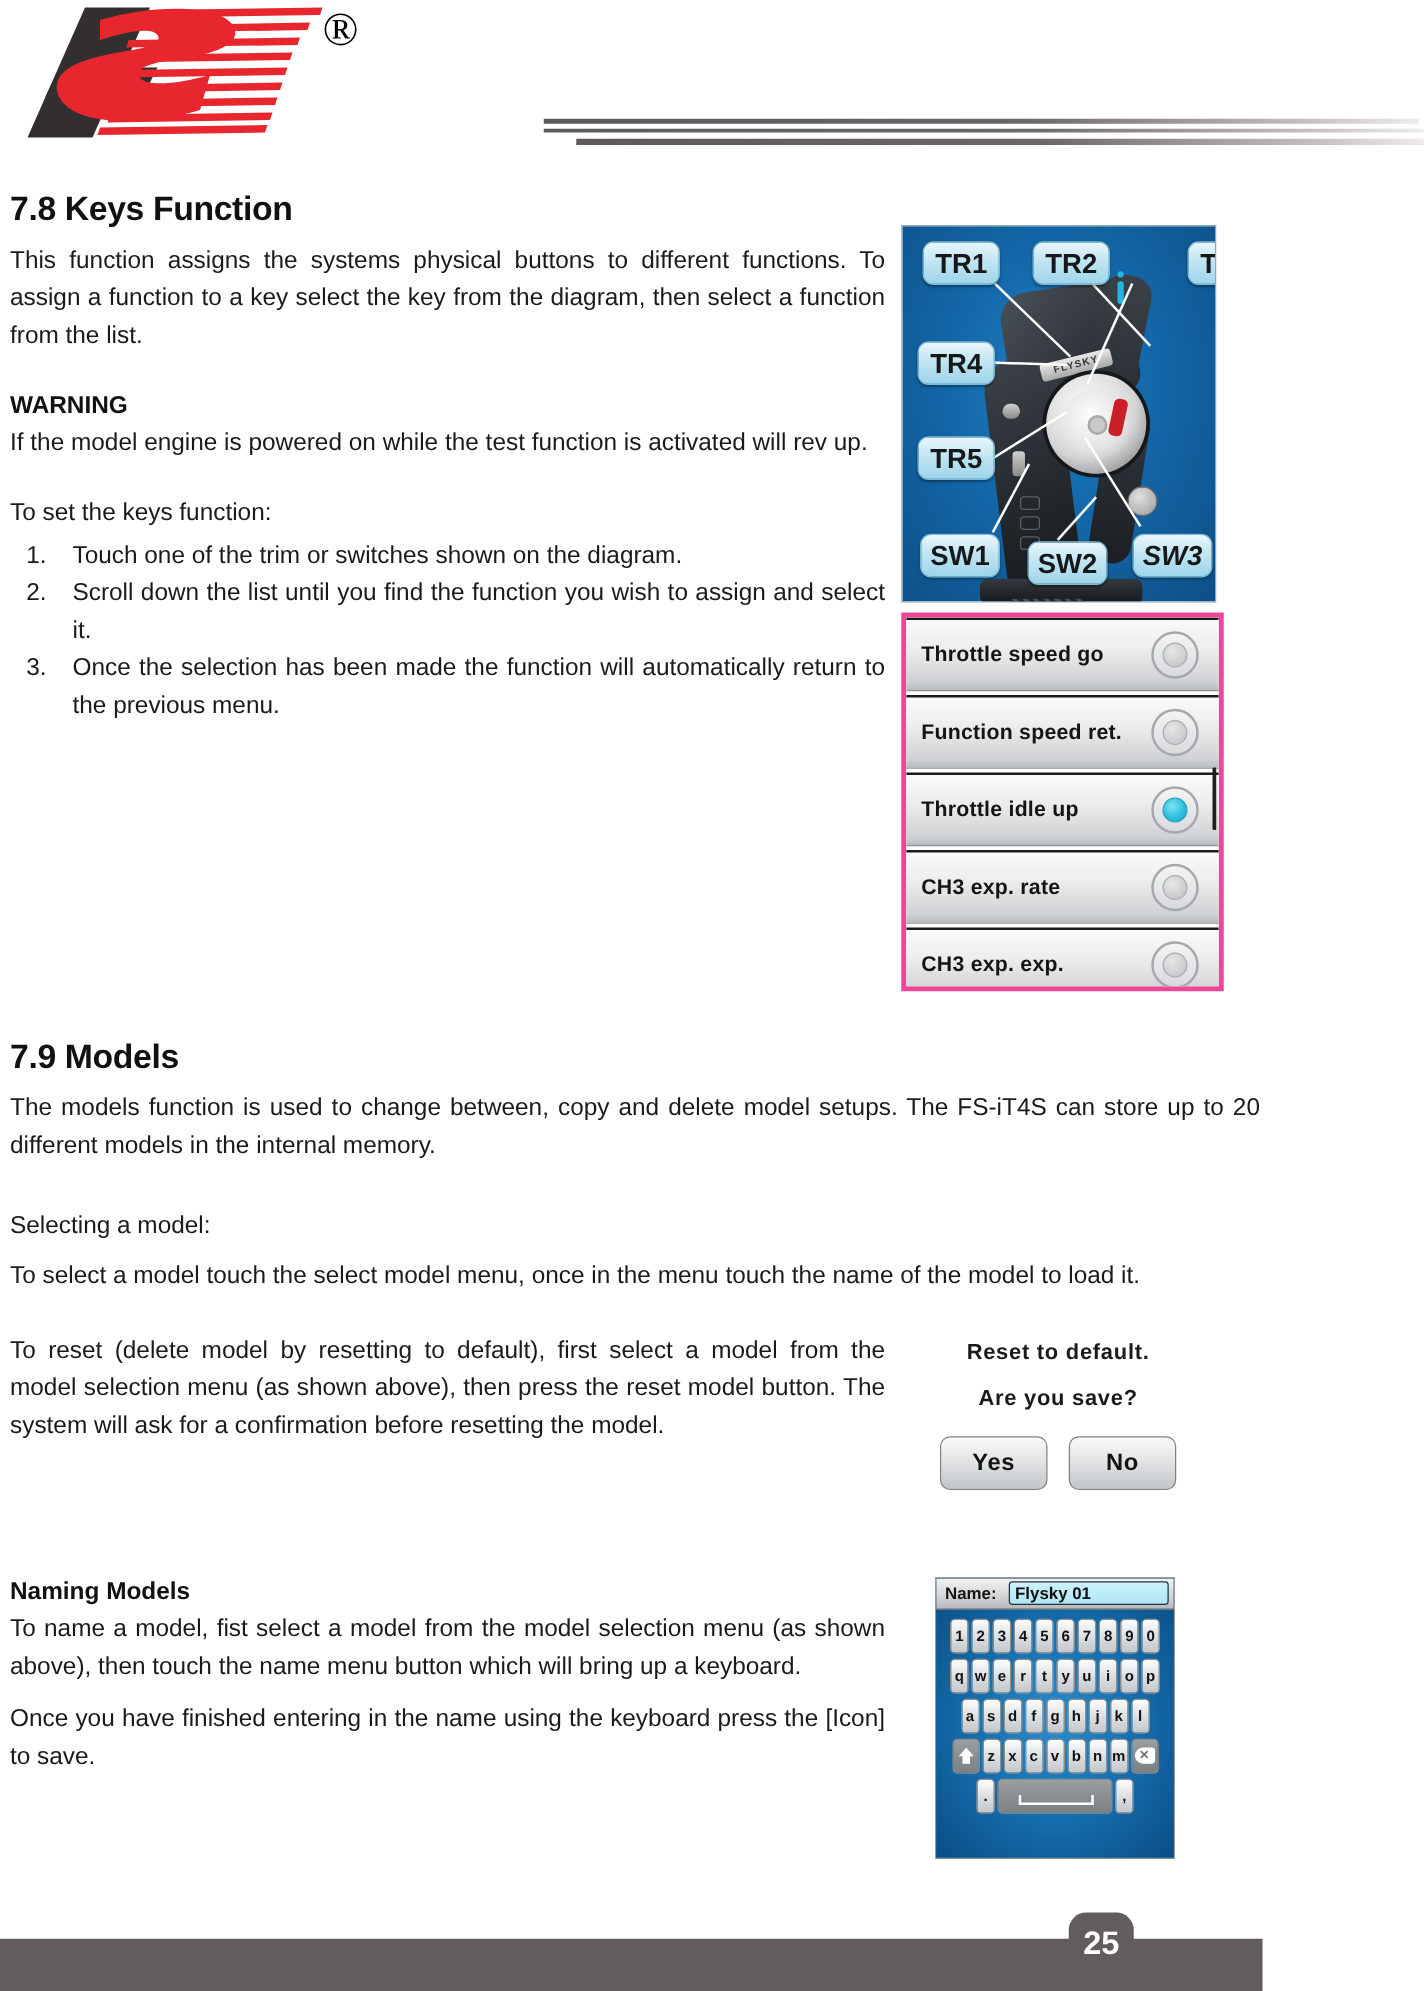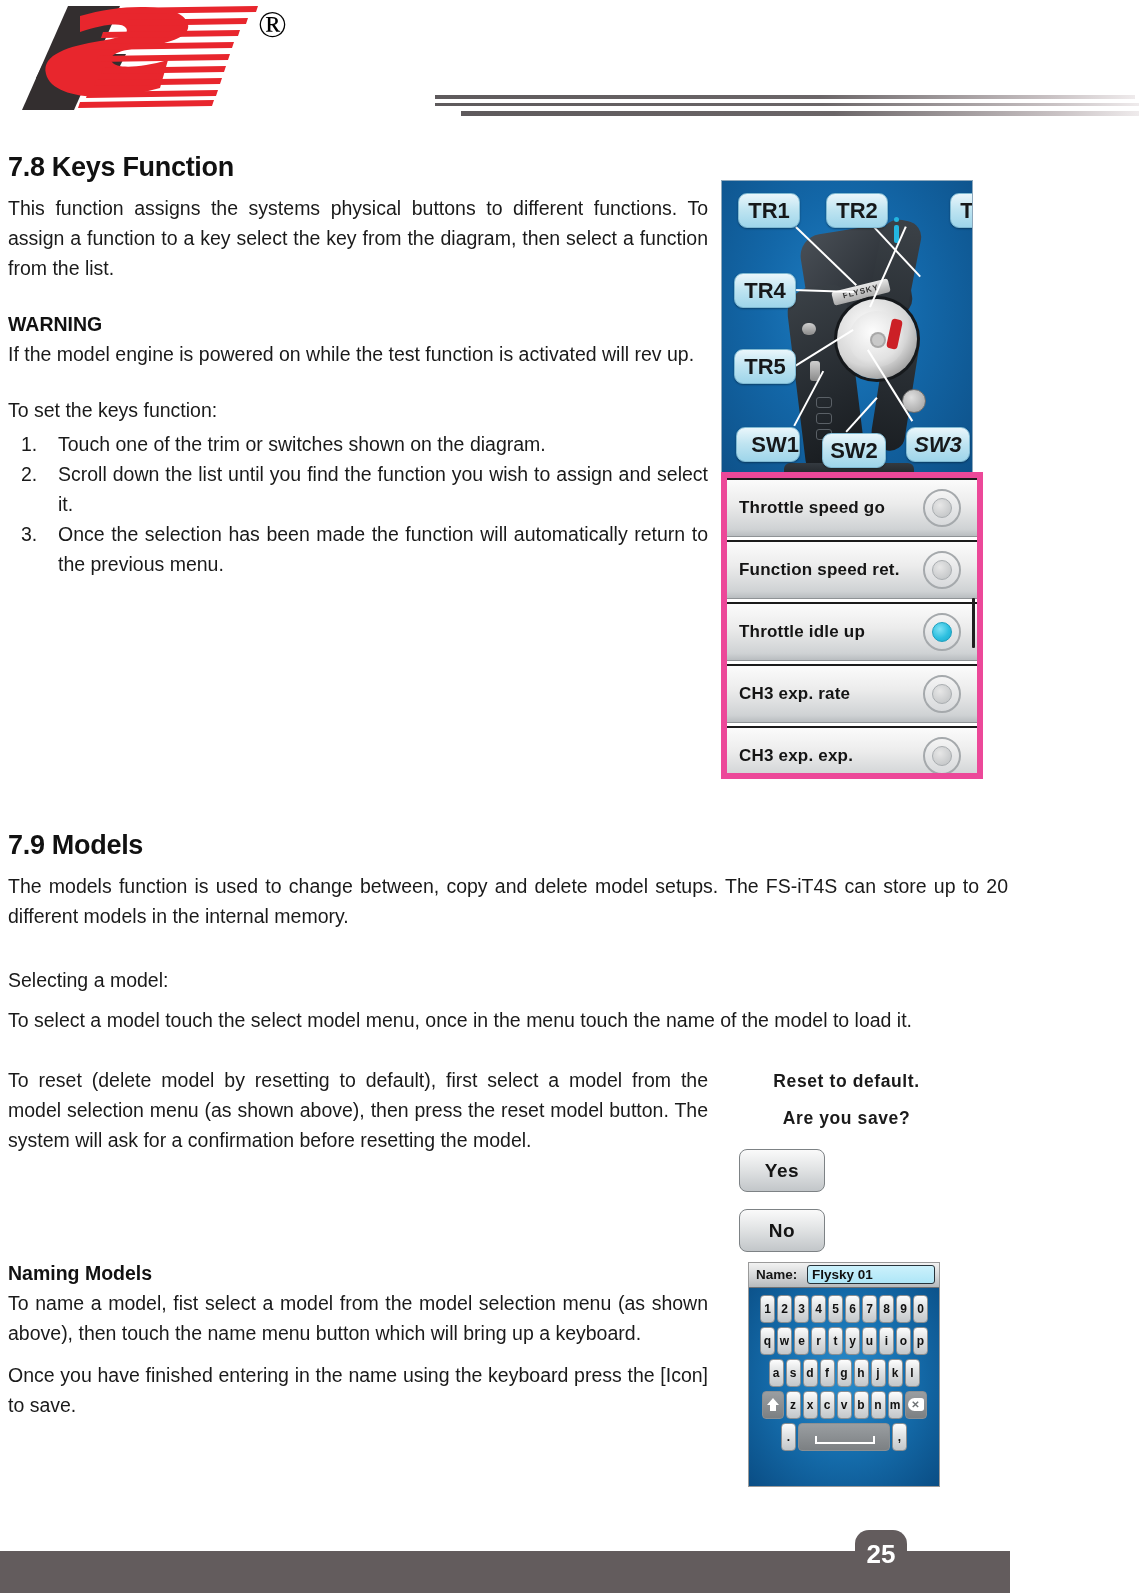--- a/index.html
+++ b/index.html
@@ -259,24 +259,24 @@
   .leader {
     position: absolute;
     background: #ffffff;
     height: 1.6px;
     transform-origin: left center;
   }
 
   
   .list-panel {
     position: absolute;
-    left: 721px; top: 472px;
+    left: 721px; top: 490px;
     width: 250px; height: 295px;
     background: #ffffff;
-    border: 6px solid #ec4899;
+    border: 4px solid #ec4899;
     overflow: hidden;
   }
   .list-row {
     position: relative;
     height: 56px;
     margin-bottom: 3px;
     background: linear-gradient(180deg, #fbfbfb 0%, #ececec 42%, #cfd2d4 88%, #b9bdc0 100%);
     border-top: 2px solid #1b1b1b;
     border-bottom: 1px solid #8f9396;
   }
@@ -334,21 +334,20 @@
     color: #1a1a1a;
     letter-spacing: 0.6px;
   }
   .reset-line.l1 { margin-top: 9px; }
   .reset-line.l2 { margin-top: 16px; }
   .reset-btns {
     margin-top: 20px;
     display: flex;
     justify-content: center;
     gap: 17px;
-    flex-direction: column;
   }
   .dlg-btn {
     width: 86px; height: 43px;
     border-radius: 8px;
     border: 1.5px solid #7d8285;
     background: linear-gradient(180deg, #fafafa 0%, #e2e4e5 45%, #c2c6c9 100%);
     font-size: 19px;
     font-weight: bold;
     color: #141414;
     line-height: 41px;
@@ -551,21 +550,21 @@
   <div class="leader" style="left:70px; top:186px; width:72px; transform:rotate(-32deg);"></div>
   <div class="leader" style="left:72px; top:244px; width:62px; transform:rotate(-62deg);"></div>
   <div class="leader" style="left:124px;top:250px; width:46px; transform:rotate(-48deg);"></div>
   <div class="leader" style="left:146px;top:168px; width:84px; transform:rotate(58deg);"></div>
 
   <div class="callout" style="left:16px;  top:12px;  width:60px;">TR1</div>
   <div class="callout" style="left:104px; top:12px;  width:60px;">TR2</div>
   <div class="callout" style="left:184px; top:12px;  width:60px;margin-left:44px;">TR3</div>
   <div class="callout" style="left:12px;  top:92px;  width:60px;">TR4</div>
   <div class="callout" style="left:12px;  top:168px; width:60px;">TR5</div>
-  <div class="callout" style="left:14px;  top:246px; width:62px;text-align:right;">SW1</div>
+  <div class="callout" style="left:14px;  top:246px; width:62px;">SW1</div>
   <div class="callout" style="left:100px; top:252px; width:62px;">SW2</div>
   <div class="callout" style="left:184px; top:246px; width:62px;font-style:italic;">SW3</div>
 </div>
 
 <div class="list-panel">
   <div class="list-row">
     <div class="lbl">Throttle speed go</div>
     <div class="radio">
         <div class="dot"></div>
       </div>

